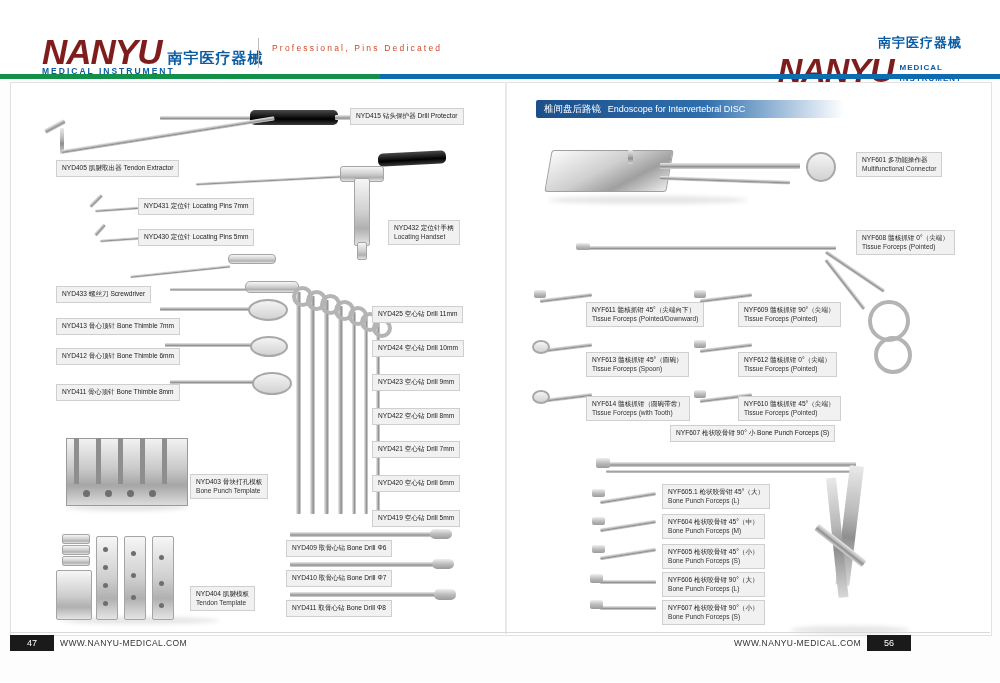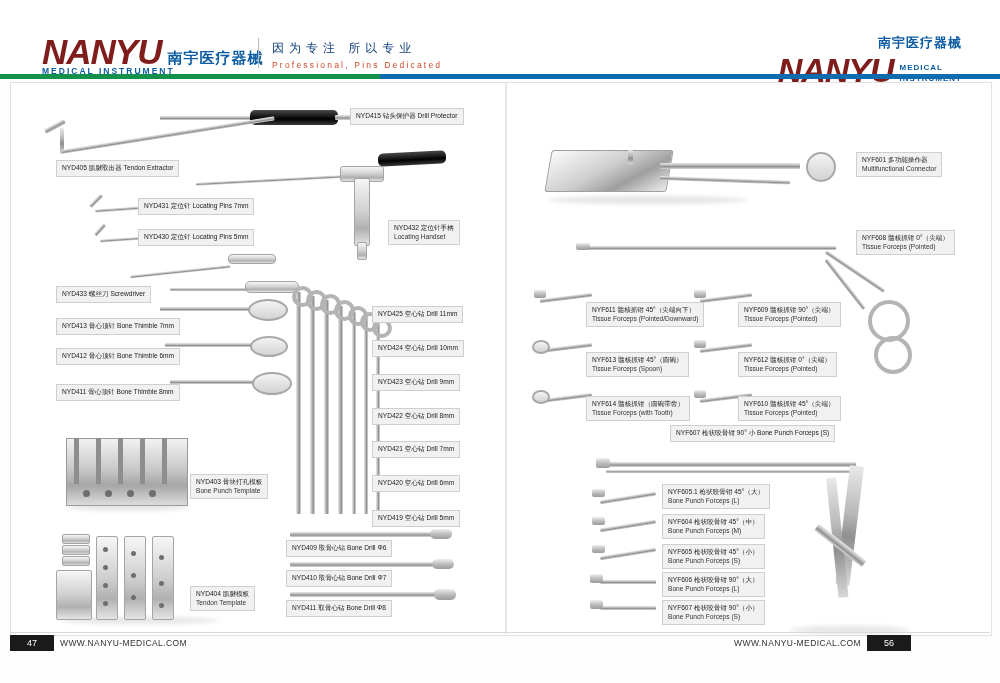--- a/index.html
+++ b/index.html
@@ -98,21 +98,20 @@
     <div class="logo-left">
       <div style="display:flex;align-items:flex-end;">
         <div class="nanyu-word">NANYU</div>
         <div class="cn-name">南宇医疗器械</div>
       </div>
       <div class="sub-en">MEDICAL INSTRUMENT</div>
     </div>
 
     <div class="slogan-sep"></div>
     <div class="slogan">
-      <div class="slogan-cn">因为专注  所以专业</div>
       <div class="slogan-en">Professional, Pins Dedicated</div>
     </div>
 
     <div class="logo-right">
       <div class="cn-name">南宇医疗器械</div>
       <div class="rstack">
         <div class="nanyu-word">NANYU</div>
         <div class="rsub">
           <div>MEDICAL</div>
           <div>INSTRUMENT</div>
@@ -322,20 +321,24 @@
   <div class="lbl" style="left:286px;top:540px;">
     <span class="l1"><span>NYD409</span> <span>取骨心钻</span> <span>Bone Drill  Φ6</span></span>
   </div>
   <div class="lbl" style="left:286px;top:570px;">
     <span class="l1"><span>NYD410</span> <span>取骨心钻</span> <span>Bone Drill  Φ7</span></span>
   </div>
   <div class="lbl" style="left:286px;top:600px;">
     <span class="l1"><span>NYD411</span> <span>取骨心钻</span> <span>Bone Drill  Φ8</span></span>
   </div>
 
+  <div class="sect-title">
+    <span class="cn">椎间盘后路镜</span>
+    <span class="en">Endoscope for Intervertebral DISC</span>
+  </div>
 
   <div class="tool">
     <div class="shadow" style="left:548px;top:196px;width:200px;height:8px;"></div>
     <div class="scope-body" style="left:548px;top:150px;width:120px;height:40px;transform:skewX(-10deg);border-radius:3px;"></div>
     <div class="rod" style="left:660px;top:163px;width:140px;height:6px;"></div>
     <div class="rod" style="left:660px;top:176px;width:130px;height:4px;transform:rotate(2deg);transform-origin:left center;"></div>
     <div class="oval" style="left:806px;top:152px;width:26px;height:26px;"></div>
     <div class="rod" style="left:628px;top:150px;width:5px;height:14px;"></div>
   </div>
 

